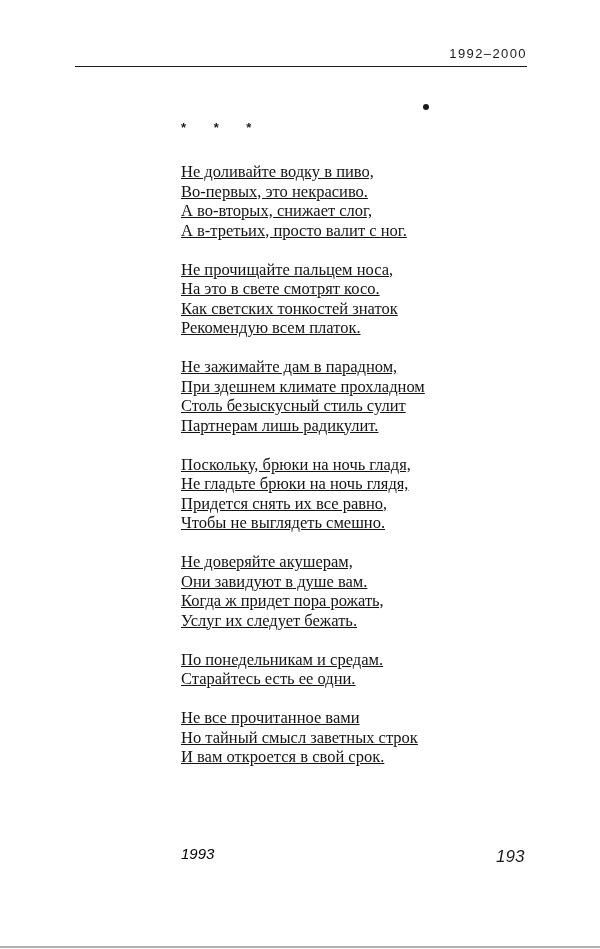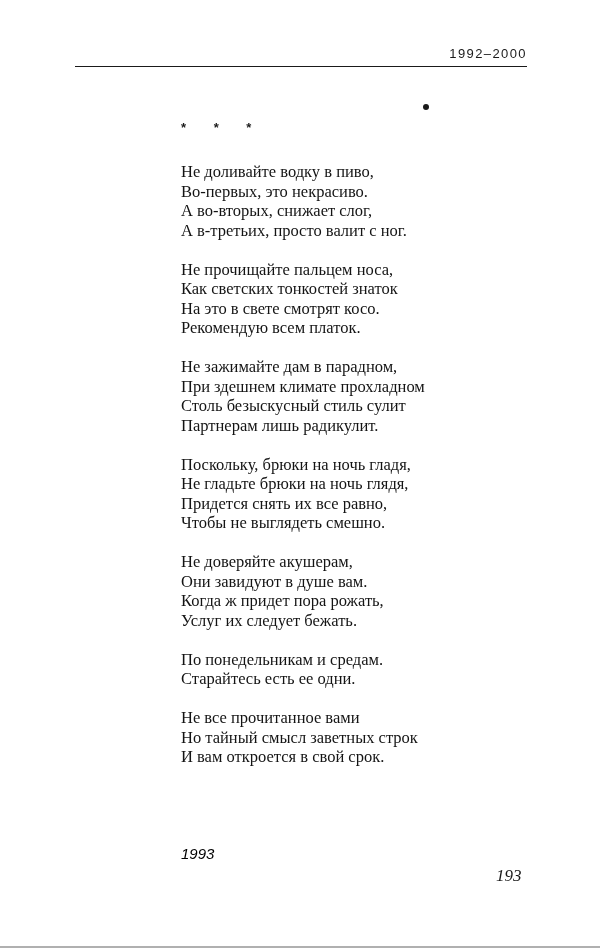--- a/index.html
+++ b/index.html
@@ -58,35 +58,36 @@
       font-size: 16.5px;
       line-height: 19.5px;
       color: #141414;
     }
     .stanza {
       margin: 0 0 19.5px 0;
     }
     .line {
       display: block;
       white-space: nowrap;
+      text-decoration: underline;
     }
     .poem-year {
       position: absolute;
       left: 181px;
       top: 845px;
       font-family: "Liberation Sans", sans-serif;
       font-style: italic;
       font-size: 15px;
       color: #000000;
     }
     .page-number {
       position: absolute;
       left: 496px;
-      top: 866px;
-      font-family: Liberation Serif, serif;
+      top: 847px;
+      font-family: Liberation Sans, sans-serif;
       font-style: italic;
       font-size: 17px;
       color: #1a1a1a;
     }
     .bottom-rule {
       position: absolute;
       left: 0;
       top: 946px;
       width: 600px;
       height: 2px;
@@ -106,22 +107,22 @@
 
 <div class="poem">
   <div class="stanza">
     <span class="line">Не доливайте водку в пиво,</span>
     <span class="line">Во-первых, это некрасиво.</span>
     <span class="line">А во-вторых, снижает слог,</span>
     <span class="line">А в-третьих, просто валит с ног.</span>
   </div>
   <div class="stanza">
     <span class="line">Не прочищайте пальцем носа,</span>
+    <span class="line">На это в свете смотрят косо.</span>
     <span class="line">Как светских тонкостей знаток</span>
-    <span class="line">На это в свете смотрят косо.</span>
     <span class="line">Рекомендую всем платок.</span>
   </div>
   <div class="stanza">
     <span class="line">Не зажимайте дам в парадном,</span>
     <span class="line">При здешнем климате прохладном</span>
     <span class="line">Столь безыскусный стиль сулит</span>
     <span class="line">Партнерам лишь радикулит.</span>
   </div>
   <div class="stanza">
     <span class="line">Поскольку, брюки на ночь гладя,</span>

